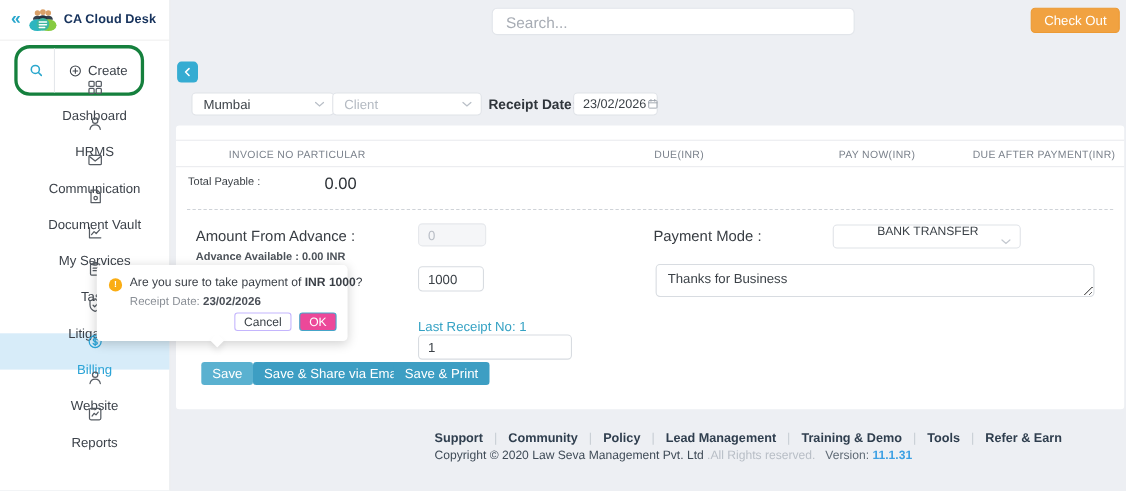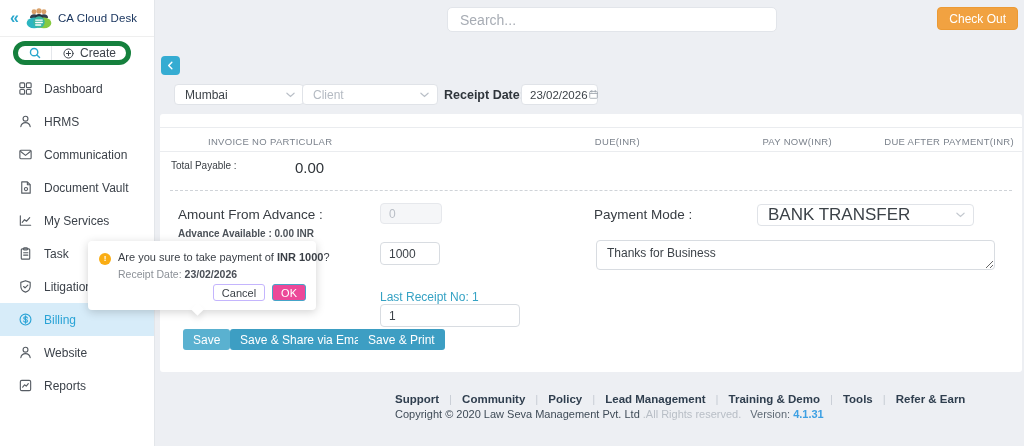--- a/index.html
+++ b/index.html
@@ -5,26 +5,26 @@
   * { margin:0; padding:0; box-sizing:border-box; }
   html,body { width:1024px; height:446px; overflow:hidden; }
   body { font-family:"Liberation Sans","DejaVu Sans",sans-serif; background:#edeff3; color:#3b4147; }
   .page { position:relative; width:1024px; height:446px; }
 
   
   .sidebar { position:absolute; left:0; top:0; width:155px; height:446px; background:#fff; border-right:1px solid #e3e6ea; z-index:5; }
   .s-head { height:37px; border-bottom:1px solid #efefef; display:flex; align-items:center; padding:0 8px 0 10px; }
   .collapse { color:#2aa7cd; font-size:16px; font-weight:bold; cursor:pointer; margin-right:6px; }
   .logo { margin-right:5px; display:flex; }
-  .brand { font-size:11.5px; font-weight:normal; color:#16325c; letter-spacing:.1px; }
-  .pill { position:absolute; left:13px; top:41px; width:118px; height:24px; border:5px solid #15803d; border-radius:14px; display:flex; align-items:center; background:#fff; }
+  .brand { font-size:11.5px; font-weight:bold; color:#16325c; letter-spacing:.1px; }
+  .pill { position:absolute; left:13px; top:41px; width:118px; height:46px; border:3px solid #15803d; border-radius:14px; display:flex; align-items:center; background:#fff; }
   .pill-search { width:34px; display:flex; justify-content:center; border-right:1px solid #e4e7eb; height:100%; align-items:center; }
   .pill-create { flex:1; display:flex; align-items:center; justify-content:center; gap:5px; font-size:12px; color:#3c424a; }
   .nav { position:absolute; top:72px; left:0; right:0; }
-  .nav-item { height:33px; display:flex; align-items:center; gap:11px; padding-left:18px; font-size:12px; color:#3c424a; cursor:pointer; }
+  .nav-item { height:33px; display:flex; align-items:center; gap:11px; padding-left:18px; font-size:12px; color:#3c424a; cursor:pointer;flex-direction:column; }
   .nav-item .nicon { display:flex; color:#565c63; }
   .nav-item.active { background:#d7ecf9; color:#2aa3d6; }
   .nav-item.active .nicon { color:#2aa3d6; }
 
   
   .search-input { position:absolute; left:447px; top:7px; width:330px; height:25px; background:#fff; border:1px solid #e2e5ea; border-radius:5px; padding:0 12px; font-size:14px; color:#14532d; font-family:inherit; }
   .search-input::placeholder { color:#a7acb4; }
   .checkout-btn { position:absolute; right:6px; top:7px; height:23px; padding:0 11px; background:#f1a241; border:1px solid #ec9a34; border-radius:4px; color:#fff; font-size:12px; display:flex; align-items:center; cursor:pointer; font-family:inherit; }
 
   
@@ -47,21 +47,21 @@
   .total-value { position:absolute; left:135px; top:45px; font-size:15px; color:#2f3439; }
   .dashed { position:absolute; left:10px; right:10px; top:76px; border-top:1px dashed #cfd3d8; }
   .flabel { position:absolute; font-size:13.5px; font-weight:500; color:#373c42; }
   .lbl-advance { left:18px; top:93px; }
   .lbl-paymode { left:434px; top:93px; }
   .tiny-note { position:absolute; left:18px; top:114px; font-size:10px; font-weight:600; color:#4d535a; }
   .inp { position:absolute; background:#fff; border:1px solid #d8dce1; border-radius:4px; font-size:12px; color:#3c4248; padding:0 8px; font-family:inherit; }
   .inp-advance { left:220px; top:89px; width:62px; height:21px; background:#f5f6f8; border-color:#e6e8ec; color:#b9bec6; }
   .inp-amount { left:220px; top:128px; width:60px; height:23px; }
   .inp-receipt { left:220px; top:190px; width:140px; height:23px; }
-  .sel-paymode { left:597px; top:90px; width:217px; height:22px; font-size:17px; }
+  .sel-paymode { left:597px; top:90px; width:171px; height:22px; font-size:11px;flex-direction:column; }
   .remarks { position:absolute; left:436px; top:126px; width:399px; height:30px; border:1px solid #d8dce1; border-radius:4px; font-size:12px; color:#3c4248; padding:5px 10px; resize:both; font-family:inherit; }
   .last-receipt { position:absolute; left:220px; top:176px; font-size:12px; color:#35a2c4; }
   .btn { position:absolute; top:215px; height:21px; border:none; border-radius:3px; color:#fff; font-size:12px; padding:0 10px; cursor:pointer; font-family:inherit; }
   .btn-save { left:23px; background:#5ab1d0; }
   .btn-share { left:70px; background:#3d9ec3; }
   .btn-print { left:198px; background:#3d9ec3; }
 
   
   .popconfirm { position:absolute; left:88px; top:241px; width:228px; height:69px; background:#fff; border-radius:4px; box-shadow:0 2px 10px rgba(0,0,0,.18); z-index:50; }
   .popconfirm::after { content:""; position:absolute; left:105px; bottom:-4px; width:9px; height:9px; background:#fff; transform:rotate(45deg); box-shadow:3px 3px 6px rgba(0,0,0,.08); }
@@ -315,17 +315,17 @@
   </div>
 
   <div class="footer">
     <div class="flinks">
       <span class="flink">Support</span><span class="flink">Community</span><span class="flink">Policy</span><span class="flink">Lead Management</span><span class="flink">Training &amp; Demo</span><span class="flink">Tools</span><span class="flink">Refer &amp; Earn</span>
     </div>
     <div class="fcopy">
       <span>Copyright © 2020 Law Seva Management Pvt. Ltd</span>
       <span class="rights">.All Rights reserved.</span>
       <span class="vlabel">Version:</span>
-      <span class="vvalue">4.1.31</span>
+      <span class="vvalue">11.1.31</span>
     </div>
   </div>
 
 </div>
 
 </body></html>

